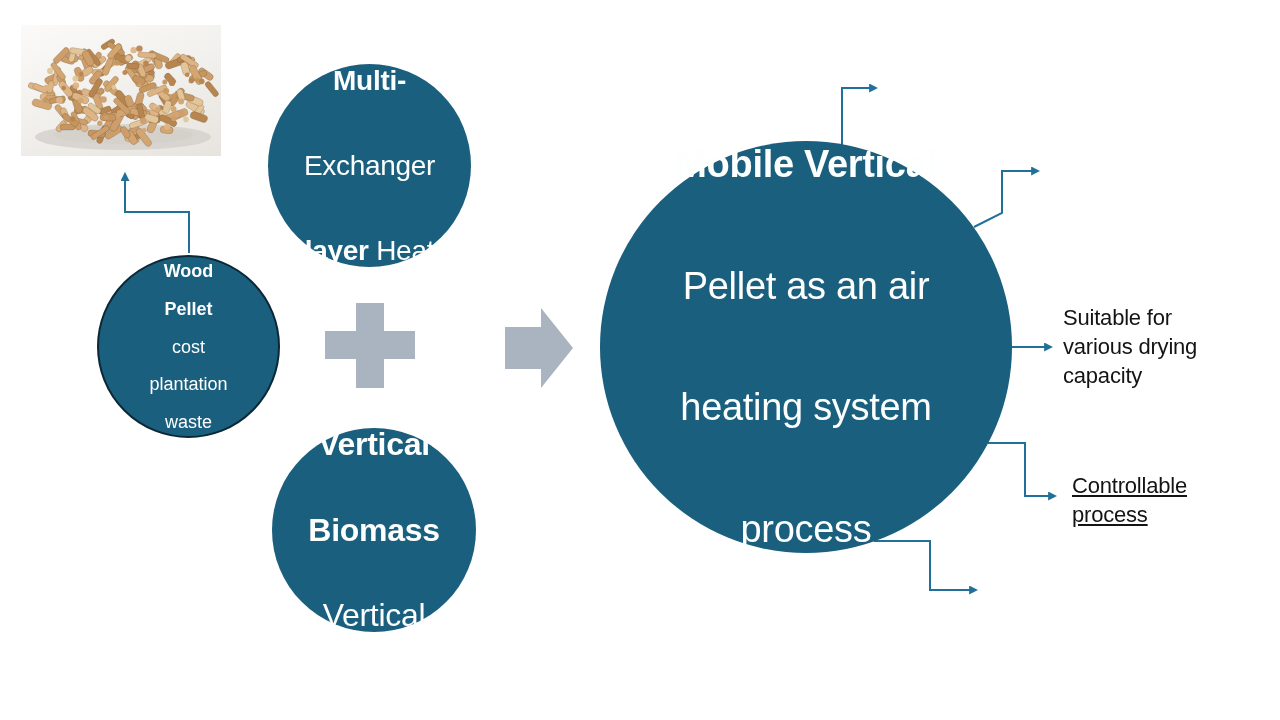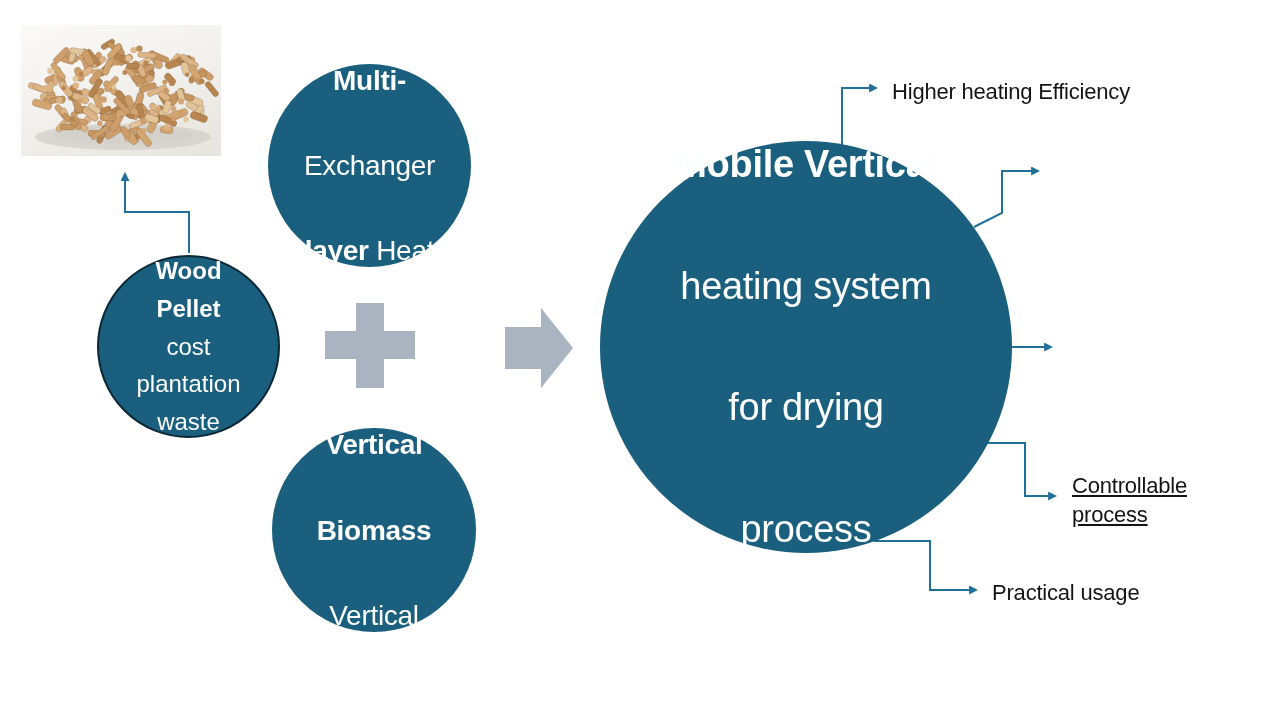--- a/index.html
+++ b/index.html
@@ -17,23 +17,23 @@
   .op{fill:var(--operator-gray);}
   .circle{
     position:absolute;border-radius:50%;
     background:var(--circle-fill);color:#fdfefe;
     display:flex;flex-direction:column;justify-content:space-between;align-items:center;
     text-align:center;
   }
   .circle .tline{white-space:pre;}
   .b{font-weight:bold;}
   #c-multilayer{left:268px;top:64px;width:203px;height:203px;font-size:28px;line-height:33px;letter-spacing:-0.3px;}
-  #c-woodpellet{left:97px;top:255px;width:183px;height:183px;font-size:24px;line-height:28px;
+  #c-woodpellet{left:97px;top:255px;width:183px;height:183px;font-size:18px;line-height:28px;
     border:2.5px solid var(--wood-circle-border);box-sizing:border-box;}
-  #c-verticalburner{left:272px;top:428px;width:204px;height:204px;font-size:28px;line-height:33px;letter-spacing:-0.3px;}
+  #c-verticalburner{left:272px;top:428px;width:204px;height:204px;font-size:32px;line-height:33px;letter-spacing:-0.3px;}
   #c-main{left:600px;top:141px;width:412px;height:412px;font-size:38px;line-height:47px;letter-spacing:-0.3px;gap:10px;}
   .benefit{
     position:absolute;font-size:22px;line-height:29px;color:var(--text-dark);
     white-space:pre-line;letter-spacing:-0.2px;
   }
   #b0{left:892px;top:77px;}
   #b1{left:1053px;top:154px;}
   #b2{left:1063px;top:303px;}
   #b3{left:1072px;top:471px;text-decoration:underline;}
   #b4{left:992px;top:578px;}
@@ -274,22 +274,23 @@
     </div>
 
   <div class="circle" id="c-verticalburner">
       <div class="tline"><span class="b">Vertical</span></div>
       <div class="tline"><span class="b">Biomass</span></div>
       <div class="tline"><span>Vertical</span></div>
     </div>
 
   <div class="circle" id="c-main">
       <div class="tline"><span class="b">Mobile Vertical</span></div>
+      <div class="tline"><span>Pellet as an air</span></div>
       <div class="tline"><span>heating system</span></div>
-      <div class="tline"><span>for drying</span></div>
       <div class="tline"><span>process</span></div>
     </div>
 
-  <div class="benefit" id="b0">Higher heating Efficiency</div>
+  <div class="benefit" id="b2">Suitable for
+various drying
+capacity</div>
   <div class="benefit" id="b3">Controllable
 process</div>
-  <div class="benefit" id="b4">Practical usage</div>
 </div>
 
 </body></html>

